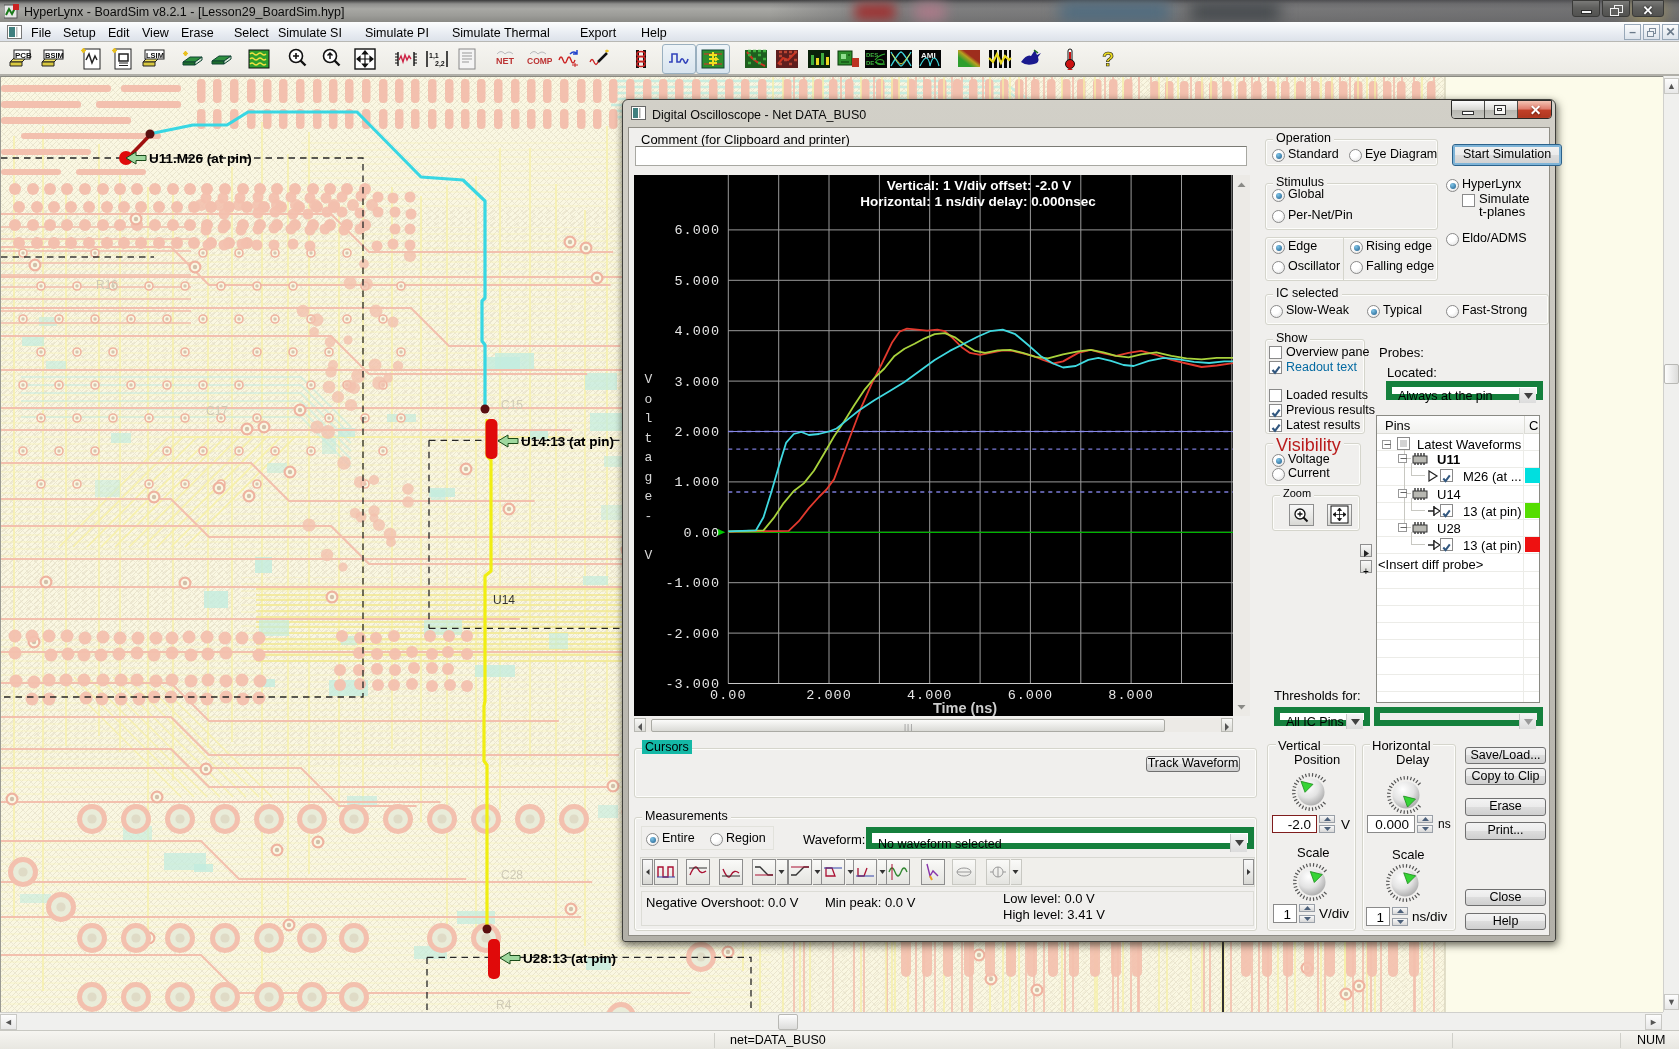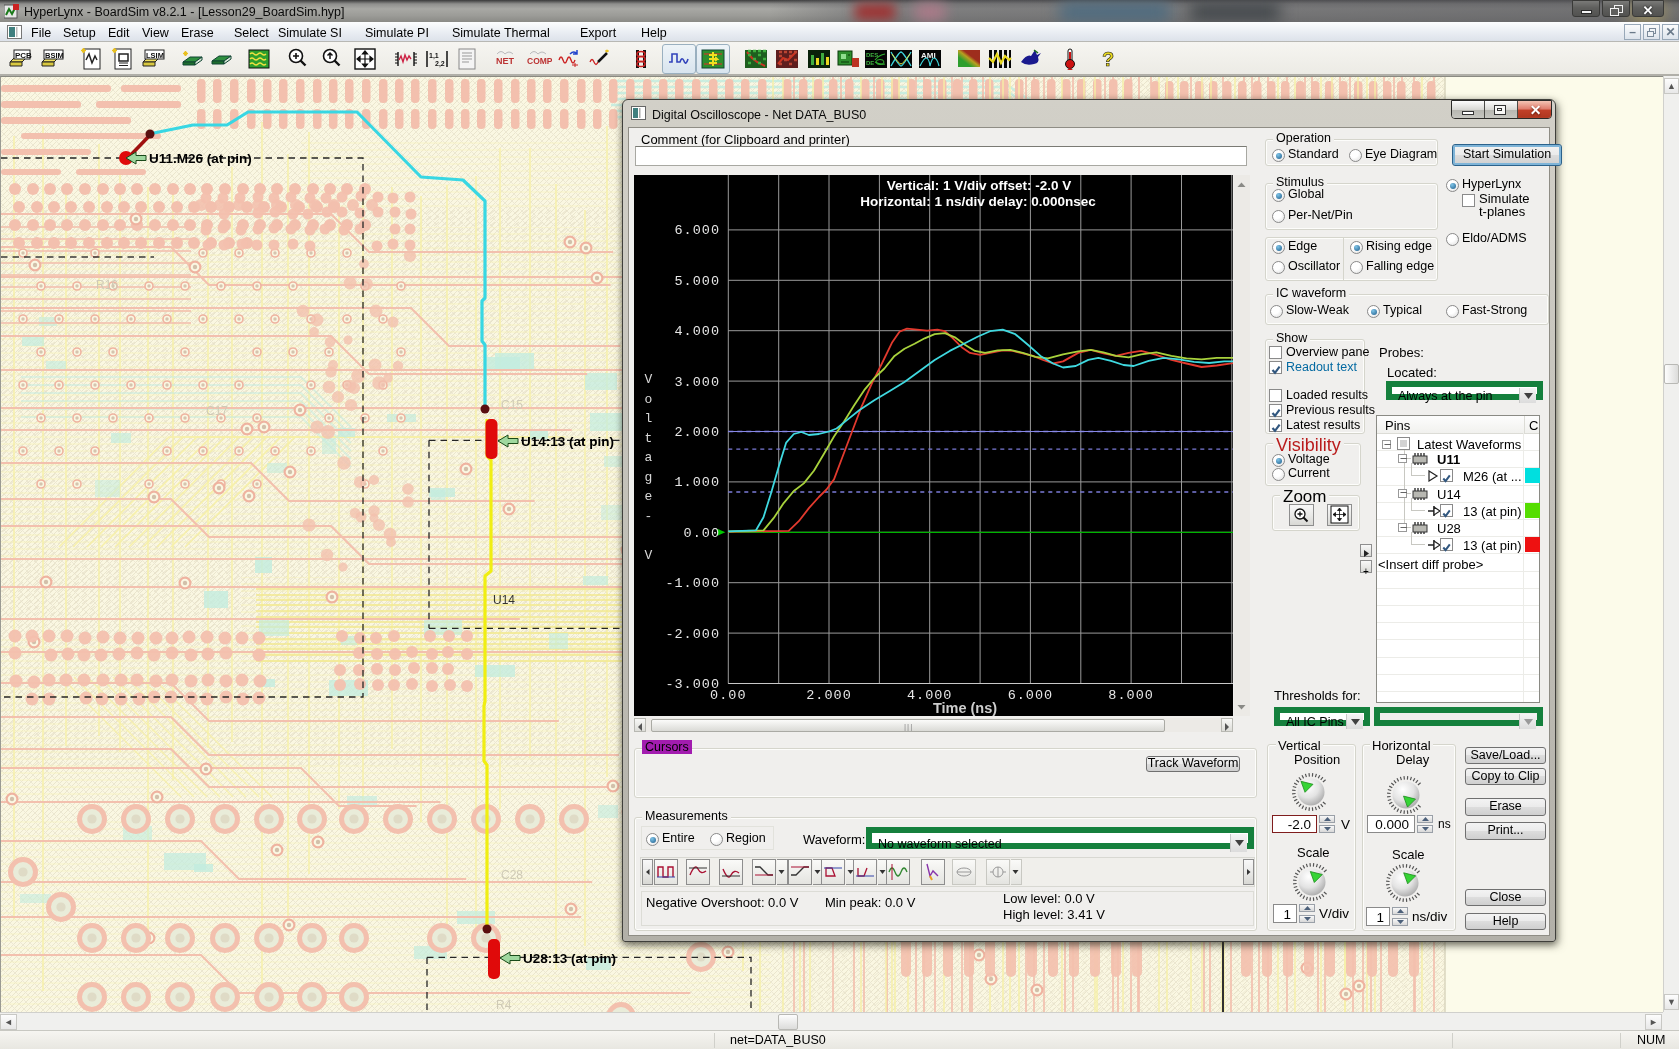--- a/index.html
+++ b/index.html
@@ -1495,21 +1495,21 @@
         <path d="M7,2 L3,6 L7,10 z" fill="#555"></path>
       </svg></div>
 <div class="abs" style="left:587px;top:0px;width:12px;height:14px;background:linear-gradient(#f8f8f6,#ddddd8);border:1px solid #b8b8b2;"><svg width="10" height="12">
         <path d="M3,2 L7,6 L3,10 z" fill="#555"></path>
       </svg></div>
 <div class="abs" style="left:17px;top:0.5px;width:514px;height:13px;background:linear-gradient(#fbfbfa,#dadad6);border:1px solid #aaaaa4;border-radius:2px;">
       <span style="position:absolute;left:252px;top:2px;color:#888;font-size:8px;letter-spacing:1px;">|||</span>
     </div>
   </div>
 <div class="abs gb" style="left:634px;top:748px;width:623px;height:50px;"></div>
-<div class="abs" style="left:642px;top:740px;font-size:12.5px;color:#000;font-weight:normal;white-space:nowrap;"><span style="background:#a21caf;padding:0 3px;">Cursors</span></div>
+<div class="abs" style="left:642px;top:740px;font-size:12.5px;color:#000;font-weight:normal;white-space:nowrap;"><span style="background:#14b8a6;padding:0 3px;">Cursors</span></div>
 <div class="abs btn" style="left:1146px;top:756px;width:94px;height:16px;border:1px solid #707070;">
     <span>Track Waveform</span>
   </div>
 <div class="abs gb" style="left:634px;top:817px;width:623px;height:114px;"></div>
 <div class="abs" style="left:642px;top:809px;font-size:12.5px;color:#000;font-weight:normal;white-space:nowrap;"><span style="background:#f0efed;padding:0 3px;">Measurements</span></div>
 <div class="abs" style="left:641px;top:826px;width:133px;height:24px;border:1px solid #e2e2dc;"></div>
 <span class="abs radio" style="left:646px;top:833px;">
     <span class="rdot"></span>
   </span>
 <div class="abs" style="left:662px;top:831px;font-size:12.5px;color:#000;font-weight:normal;white-space:nowrap;">Entire</div>
@@ -1631,21 +1631,21 @@
 <span class="abs radio" style="left:1446px;top:179px;">
     <span class="rdot"></span>
   </span>
 <div class="abs" style="left:1462px;top:177px;font-size:12.5px;color:#000;font-weight:normal;white-space:nowrap;">HyperLynx</div>
 <span class="abs cb" style="left:1462px;top:194px;"></span>
 <div class="abs" style="left:1479px;top:191px;font-size:13px;color:#000;font-weight:normal;white-space:nowrap;">Simulate</div>
 <div class="abs" style="left:1479px;top:204px;font-size:13px;color:#000;font-weight:normal;white-space:nowrap;">t-planes</div>
 <span class="abs radio" style="left:1446px;top:233px;"></span>
 <div class="abs" style="left:1462px;top:231px;font-size:12.5px;color:#000;font-weight:normal;white-space:nowrap;">Eldo/ADMS</div>
 <div class="abs gb" style="left:1265px;top:294px;width:284px;height:31px;"></div>
-<div class="abs" style="left:1273px;top:286px;font-size:12.5px;color:#000;font-weight:normal;white-space:nowrap;"><span style="background:#f0efed;padding:0 3px;">IC waveform</span></div>
+<div class="abs" style="left:1273px;top:286px;font-size:12.5px;color:#000;font-weight:normal;white-space:nowrap;"><span style="background:#f0efed;padding:0 3px;">IC selected</span></div>
 <span class="abs radio" style="left:1270px;top:305px;"></span>
 <div class="abs" style="left:1286px;top:303px;font-size:12.5px;color:#000;font-weight:normal;white-space:nowrap;">Slow-Weak</div>
 <span class="abs radio" style="left:1367px;top:305px;">
     <span class="rdot"></span>
   </span>
 <div class="abs" style="left:1383px;top:303px;font-size:12.5px;color:#000;font-weight:normal;white-space:nowrap;">Typical</div>
 <span class="abs radio" style="left:1446px;top:305px;"></span>
 <div class="abs" style="left:1462px;top:303px;font-size:12.5px;color:#000;font-weight:normal;white-space:nowrap;">Fast-Strong</div>
 <div class="abs gb" style="left:1265px;top:339px;width:100px;height:95px;"></div>
 <div class="abs" style="left:1273px;top:331px;font-size:12.5px;color:#000;font-weight:normal;white-space:nowrap;"><span style="background:#f0efed;padding:0 3px;">Show</span></div>
@@ -1677,21 +1677,21 @@
   </div>
 <div class="abs gb" style="left:1265px;top:443px;width:96px;height:43px;"></div>
 <div class="abs" style="left:1273px;top:435px;font-size:18px;color:#b91c1c;font-weight:normal;white-space:nowrap;"><span style="background:#f0efed;padding:0 3px;">Visibility</span></div>
 <span class="abs radio" style="left:1272px;top:454px;">
     <span class="rdot"></span>
   </span>
 <div class="abs" style="left:1288px;top:452px;font-size:12.5px;color:#000;font-weight:normal;white-space:nowrap;">Voltage</div>
 <span class="abs radio" style="left:1272px;top:468px;"></span>
 <div class="abs" style="left:1288px;top:466px;font-size:12.5px;color:#000;font-weight:normal;white-space:nowrap;">Current</div>
 <div class="abs gb" style="left:1272px;top:495px;width:88px;height:36px;"></div>
-<div class="abs" style="left:1280px;top:487px;font-size:17px;color:#000;font-weight:normal;white-space:nowrap;"><span style="background:#f0efed;padding:0 3px;">Zoom</span></div>
+<div class="abs" style="left:1280px;top:487px;font-size:11px;color:#000;font-weight:normal;white-space:nowrap;"><span style="background:#f0efed;padding:0 3px;">Zoom</span></div>
 <div class="abs tbtn" style="left:1289px;top:504px;width:25px;height:22px;"><svg width="23" height="20" viewBox="0 0 23 20">
       <circle cx="10" cy="9" r="5" fill="#fff" stroke="#111" stroke-width="1.3"></circle>
       <path d="M7.5,9 h5 M10,6.5 v5" stroke="#111" stroke-width="1.3"></path>
       <path d="M13.5,12.5 l4,4" stroke="#111" stroke-width="2"></path>
     </svg></div>
 <div class="abs tbtn" style="left:1327px;top:504px;width:25px;height:22px;"><svg width="23" height="20" viewBox="0 0 23 20">
       <rect x="3" y="1" width="17" height="17" fill="#fff" stroke="#111"></rect>
       <path d="M11.5,3 v13 M5,9.5 h13 M11.5,3 l-2,2.5 h4 z M11.5,16 l-2,-2.5 h4 z M5,9.5 l2.5,-2 v4 z M18,9.5 l-2.5,-2 v4 z" stroke="#111" fill="#111" stroke-width="0.8"></path>
     </svg></div>
 <div class="abs tbtn" style="left:1360px;top:544px;width:12px;height:13px;"><svg width="10" height="11">

